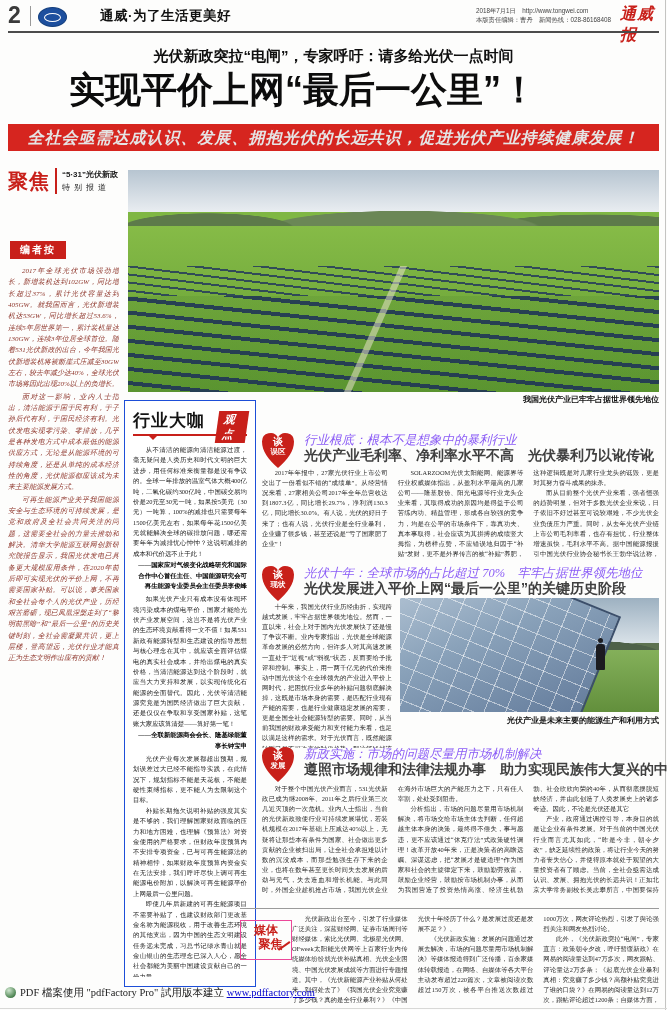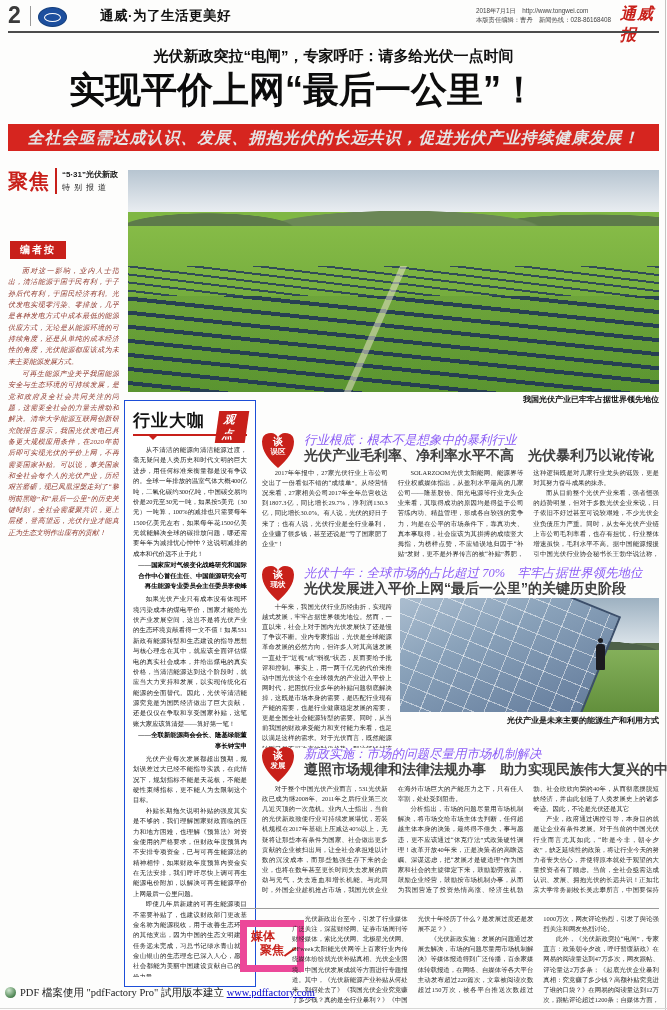--- a/index.html
+++ b/index.html
@@ -116,23 +116,23 @@
   .s2-photocap{left:400px;top:715px;width:259px;text-align:right;font-size:8px;font-weight:bold;color:#111;}
 
   .pin3{left:260px;top:744px;}
   .s3-kicker{left:304px;top:746px;}
   .s3-title{left:304px;top:761px;}
   .s3-body{left:262px;top:784px;width:397px;height:120px;}
 
   .sec-divider{left:240px;top:908px;width:419px;height:1px;background:#9a9a9a;}
 
   
-  .media-label{left:240px;top:920px;width:42px;height:34px;border:7px solid #ec4899;color:#c8201a;
+  .media-label{left:240px;top:920px;width:42px;height:34px;border:1px solid #ec4899;color:#c8201a;
                font-family:"Liberation Serif",serif;font-weight:bold;font-size:12px;line-height:1.2;
-               padding:2px 4px;}
+               padding:2px 4px;text-align:center;}
   .media-label .l2{display:block;margin-left:9px;}
   .media-slash{position:absolute;left:36px;top:24px;width:14px;height:1.5px;background:#c8201a;transform:rotate(-35deg);}
   .media-body{left:292px;top:914px;width:367px;height:92px;}
 
   
   .pdf-footer{left:5px;top:986px;height:16px;font-family:"Liberation Serif",serif;font-size:10.5px;color:#222;}
   .pdf-icon{display:inline-block;width:11px;height:11px;border-radius:50%;vertical-align:-2px;
             background:radial-gradient(circle at 35% 30%,#cfe6cf,#4e8552 70%,#27502b);margin-right:4px;}
   .pdf-link{color:#0000cc;text-decoration:underline;}
 </style>
@@ -160,20 +160,21 @@
 <div class="abs banner">全社会亟需达成认识、发展、拥抱光伏的长远共识，促进光伏产业持续健康发展！</div>
 
 <div class="abs focus">
   <div class="focus-title">聚焦</div>
   <div class="focus-div"></div>
   <div class="focus-sub1">“5·31”光伏新政</div>
   <div class="focus-sub2">特别报道</div>
 </div>
 <div class="abs ed-label">编者按</div>
 <div class="abs ed-note">
+  <p>2017年全球光伏市场强劲增长，新增装机达到102GW，同比增长超过37%，累计光伏容量达到405GW。就我国而言，光伏新增装机达53GW，同比增长超过53.6%，连续5年居世界第一，累计装机量达130GW，连续3年位居全球首位。随着531光伏新政的出台，今年我国光伏新增装机将被断崖式压减至30GW左右，较去年减少达40%，全球光伏市场将因此出现20%以上的负增长。</p>
   <p>面对这一影响，业内人士指出，清洁能源于国于民有利，于子孙后代有利，于国民经济有利。光伏发电实现零污染、零排放，几乎是各种发电方式中成本最低的能源供应方式，无论是从能源环境的可持续角度，还是从单纯的成本经济性的角度，光伏能源都应该成为未来主要能源发展方式。</p>
   <p>可再生能源产业关乎我国能源安全与生态环境的可持续发展，是党和政府及全社会共同关注的问题，这需要全社会的力量去推动和解决。清华大学能源互联网创新研究院报告显示，我国光伏发电已具备更大规模应用条件，在2020年前后即可实现光伏的平价上网，不再需要国家补贴。可以说，事关国家和全社会每个人的光伏产业，历经艰苦磨砺，现已凤凰涅槃走到了“黎明前黑暗”和“最后一公里”的历史关键时刻，全社会需凝聚共识，更上层楼，登高望远，光伏行业才能真正为生态文明作出应有的贡献！</p>
 </div>
 
 <div class="abs hero">
   <div class="h-sky"></div>
   <div class="h-hills"></div>
   <div class="h-field"></div>
   <div class="h-arr1"></div>
   <div class="h-arr2"></div>

